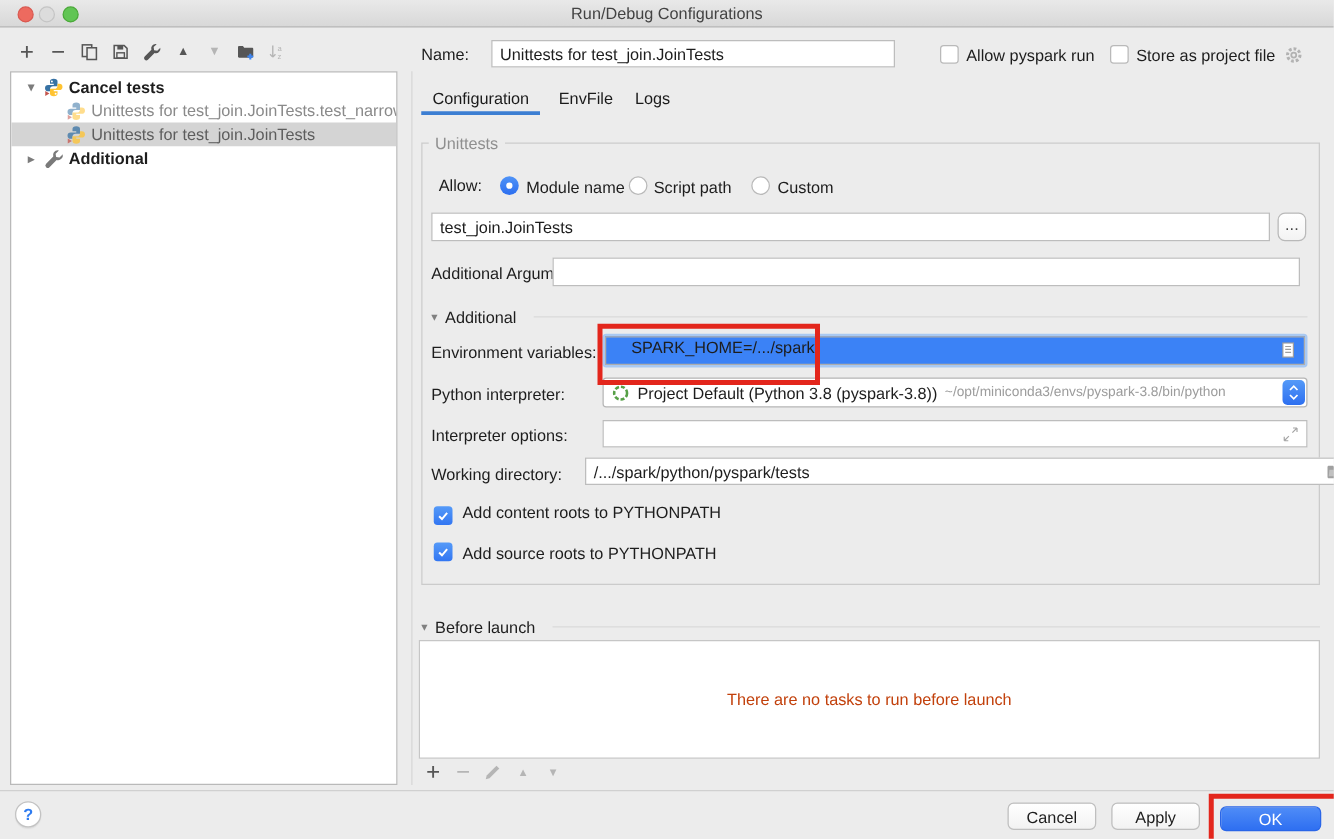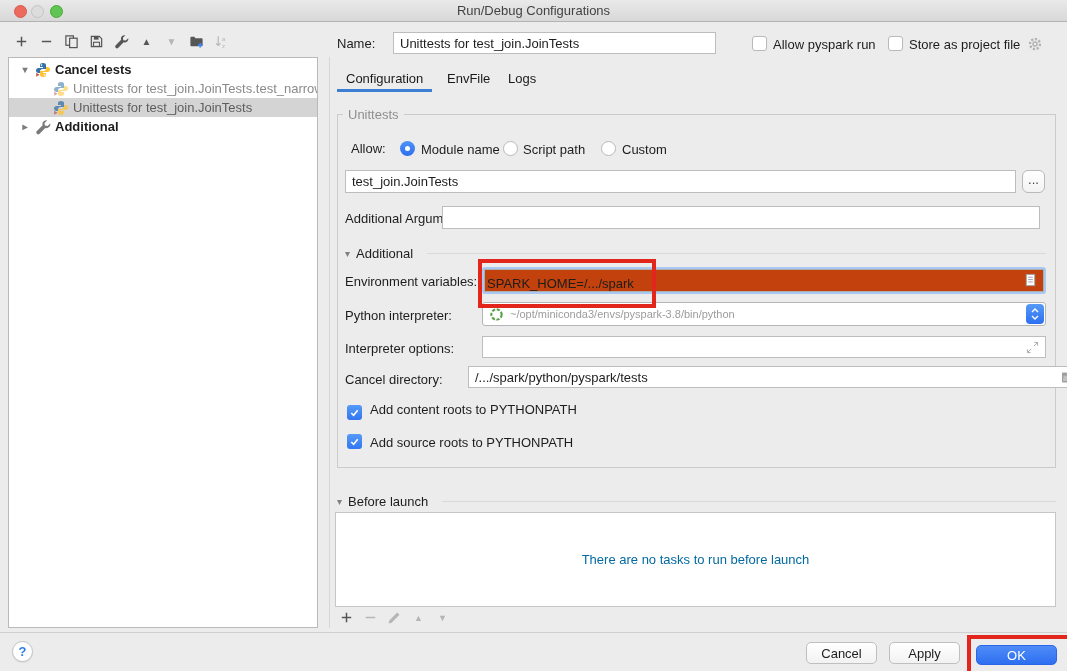--- a/index.html
+++ b/index.html
@@ -44,34 +44,34 @@
   .checkbox.checked{background:linear-gradient(#559af8,#3276f2);display:flex;align-items:center;justify-content:center}
   .radio{position:absolute;width:15px;height:15px;border-radius:50%;box-sizing:border-box}
   .radio.off{background:#fff;border:1px solid #b9b9b9}
   .radio.on{background:linear-gradient(#4f93f7,#2d6ff0);display:flex;align-items:center;justify-content:center}
   .radio.on::after{content:"";width:5px;height:5px;background:#fff;border-radius:50%}
   .dots-btn{position:absolute;left:1022px;top:170px;width:23px;height:23px;border:1px solid #b9b9b9;
             border-radius:6px;background:linear-gradient(#fff,#f3f3f3);box-sizing:border-box;
             display:flex;align-items:center;justify-content:center;color:#444;padding-bottom:5px}
   .focus-ring{position:absolute;left:482px;top:267px;width:564px;height:27px;background:#a9c9f2;
               border-radius:3px;padding:2px;box-sizing:border-box}
-  .focus-ring .inner{position:relative;width:100%;height:100%;background:#c2410c;border:1px solid #adadad;
-              box-sizing:border-box;display:flex;align-items:flex-end;padding-left:2px;white-space:nowrap}
+  .focus-ring .inner{position:relative;width:100%;height:100%;background:#3b82f6;border:1px solid #adadad;
+              box-sizing:border-box;display:flex;align-items:flex-start;padding-left:20px;white-space:nowrap}
   .combo{position:absolute;left:482px;top:302px;width:564px;height:24px;background:#fff;border:1px solid #b5b5b5;
          border-radius:3px;box-sizing:border-box;display:flex;align-items:center;padding-left:6px;gap:6px;
          white-space:nowrap;overflow:hidden}
   .combo .path{font-size:11px;color:#9c9c9c}
   .stepper{position:absolute;right:1px;top:1px;width:18px;height:20px;border-radius:4px;
            background:linear-gradient(#559af8,#2d6ff0);display:flex;align-items:center;justify-content:center}
   .field-icon{position:absolute;display:flex;align-items:center;justify-content:center}
   .red-box{position:absolute;border:4px solid #e3261c;z-index:40;pointer-events:none}
   
   .bl-panel{position:absolute;left:335px;top:512px;width:721px;height:95px;background:#fff;
             border:1px solid #c6c6c6;box-sizing:border-box;display:flex;align-items:center;justify-content:center}
-  .bl-empty{color:#0369a1}
+  .bl-empty{color:#c2410c}
   .bl-toolbar{position:absolute;left:339px;top:610px;display:flex;gap:9px;align-items:center}
   .sep{position:absolute;left:0;top:632px;width:1067px;height:1px;background:#d0d0d0}
   
   .btn{position:absolute;box-sizing:border-box;border-radius:5px;display:flex;align-items:center;justify-content:center}
   .btn.secondary{background:linear-gradient(#fff,#f2f2f2);border:1px solid #bfbfbf;color:#1d1d1d}
   .btn.primary{background:linear-gradient(#4f8cf7,#2e6ff1);border:1px solid #2a66e8;color:#fff}
   .help-btn{position:absolute;left:12px;top:641px;width:21px;height:21px;border-radius:50%;background:#fff;
             border:1px solid #c3c3c3;box-sizing:border-box;display:flex;align-items:center;justify-content:center;
             color:#2e7bf0;font-weight:bold;box-shadow:0 1px 1px rgba(0,0,0,.08)}
   .tabbar-tab{position:absolute;top:71px;color:#1a1a1a}
@@ -240,40 +240,41 @@
   </div>
   <div class="red-box" style="left:478px;top:259px;width:170px;height:41px"></div>
 
   <span class="lbl" style="left:345px;top:308px">Python interpreter:</span>
   <div class="combo">
     <span class="field-icon" style="position:static">
       <svg viewBox="0 0 16 16" width="15" height="15">
           <circle cx="8" cy="8" r="5.5" fill="none" stroke="#56a046" stroke-width="2.2" stroke-dasharray="3.4 1.7"></circle>
         </svg>
       </span>
+    <span>Project Default (Python 3.8 (pyspark-3.8))</span>
     <span class="path">~/opt/miniconda3/envs/pyspark-3.8/bin/python</span>
     <span class="stepper">
       <svg viewBox="0 0 10 16" width="10" height="16">
           <path d="M2 6l3-3 3 3" stroke="#fff" stroke-width="1.4" fill="none"></path>
           <path d="M2 10l3 3 3-3" stroke="#fff" stroke-width="1.4" fill="none"></path>
         </svg>
       </span>
   </div>
 
   <span class="lbl" style="left:345px;top:341px">Interpreter options:</span>
   <div class="field" style="left:482px;top:336px;width:564px;height:22px">
     <span></span>
     <span class="field-icon" style="right:6px;width:13px;height:13px;color:#a5a5a5">
       <svg viewBox="0 0 14 14" width="13" height="13">
           <path stroke="currentColor" fill="none" d="M8.5 5.5L12.5 1.5M12.5 1.5v3.5M12.5 1.5H9M5.5 8.5L1.5 12.5M1.5 12.5V9M1.5 12.5H5"></path>
         </svg>
       </span>
   </div>
 
-  <span class="lbl" style="left:345px;top:372px">Cancel directory:</span>
+  <span class="lbl" style="left:345px;top:372px">Working directory:</span>
   <div class="field" style="left:468px;top:366px;width:616px;height:22px">
     <span>/.../spark/python/pyspark/tests</span>
     <span class="field-icon" style="right:6px;width:16px;height:13px">
       <svg viewBox="0 0 16 13" width="16" height="13">
           <path fill="#a0a0a0" d="M1 2.5c0-.5.4-1 1-1h3.4l1.2 1.4H14c.5 0 1 .4 1 1v6.6c0 .5-.5 1-1 1H2c-.6 0-1-.5-1-1z"></path>
           <path fill="#fff" opacity=".35" d="M2.5 4.8h12L13 10H2z"></path>
         </svg>
       </span>
   </div>
 

